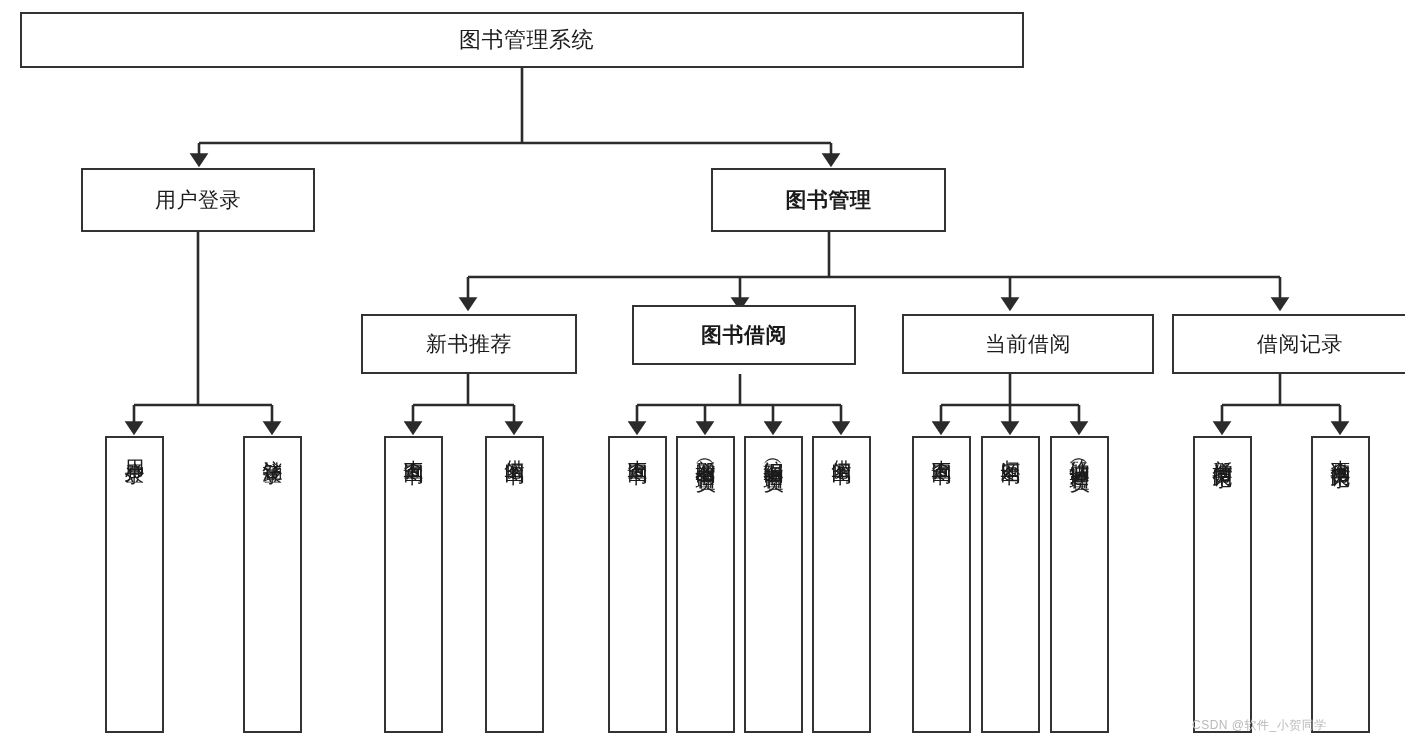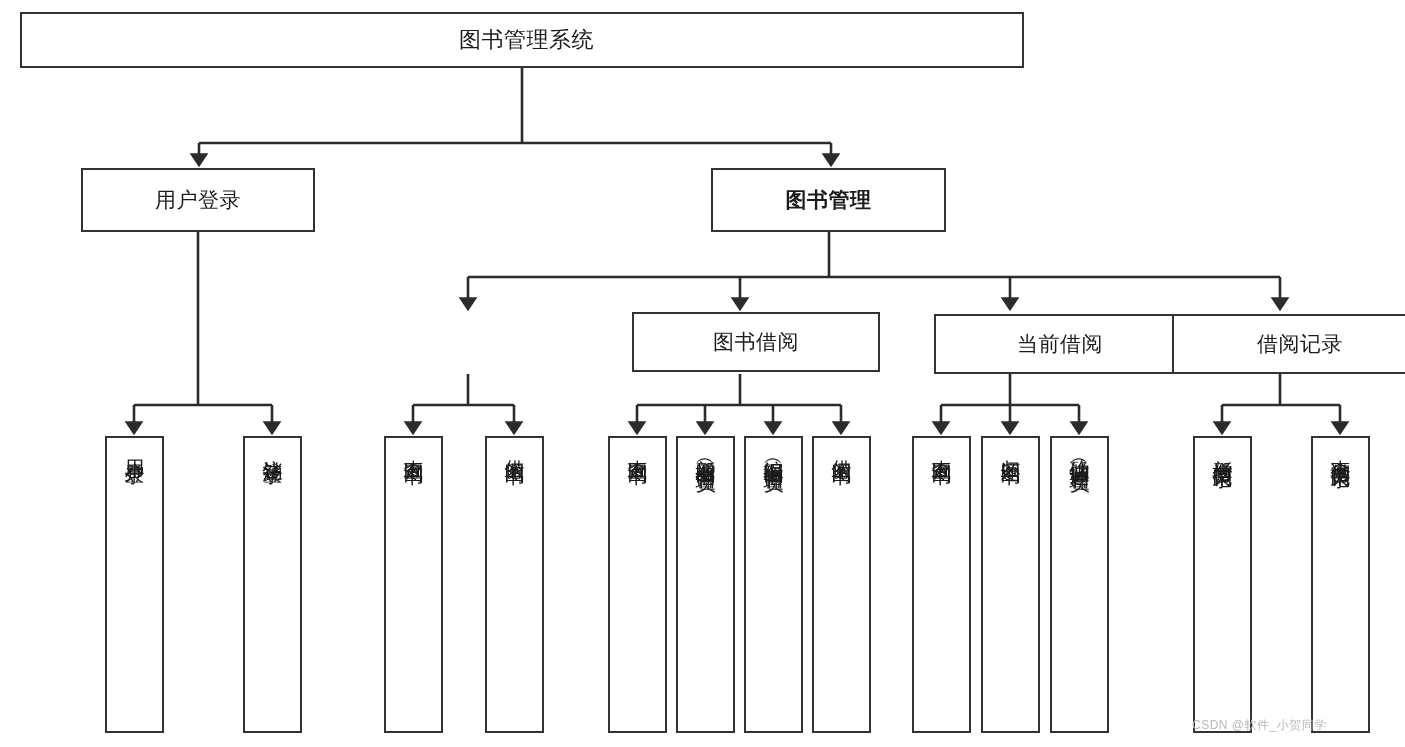--- a/index.html
+++ b/index.html
@@ -135,26 +135,29 @@
   </div>
 
   <div class="node horiz" style="left:81px; top:168px; width:234px; height:64px;">
     <span class="node-label">用户登录</span>
   </div>
 
   <div class="node horiz" style="left:711px; top:168px; width:235px; height:64px;font-weight:bold;">
     <span class="node-label">图书管理</span>
   </div>
 
-
-  <div class="node horiz" style="left:632px; top:312px; width:248px; height:60px;">
+  <div class="node horiz" style="left:361px; top:314px; width:216px; height:60px;">
+    <span class="node-label">新书推荐</span>
+  </div>
+
+  <div class="node horiz" style="left:632px; top:305px; width:224px; height:60px;font-weight:bold;">
     <span class="node-label">图书借阅</span>
   </div>
 
-  <div class="node horiz" style="left:902px; top:314px; width:252px; height:60px;margin-left:32px;">
+  <div class="node horiz" style="left:902px; top:314px; width:252px; height:60px;">
     <span class="node-label">当前借阅</span>
   </div>
 
   <div class="node horiz" style="left:1172px; top:314px; width:256px; height:60px;">
     <span class="node-label">借阅记录</span>
   </div>
 
   <div class="node vert" style="left:105px; top:436px; width:59px; height:297px;">
     <span class="node-label">用户登录</span>
   </div>

